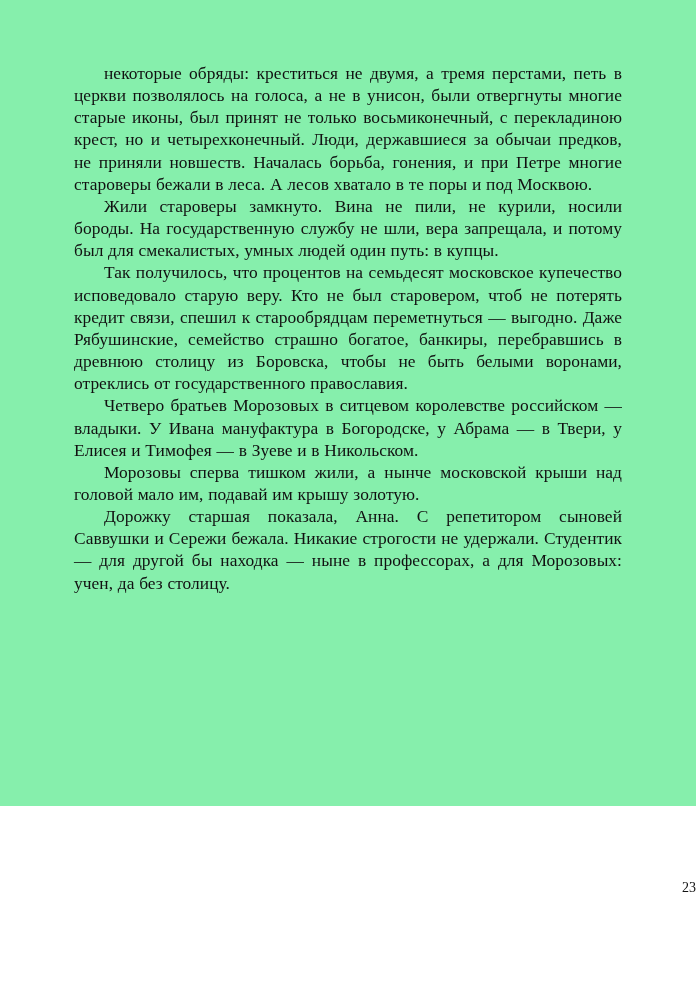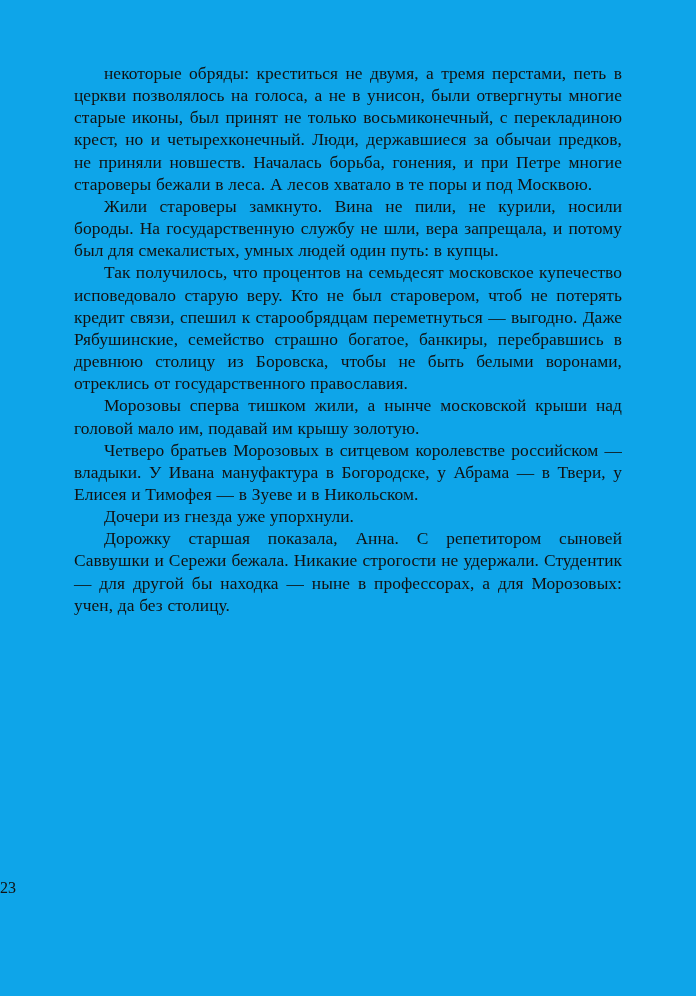--- a/index.html
+++ b/index.html
@@ -9,22 +9,22 @@
   body {
     width: 696px;
     height: 1000px;
     background: #ffffff;
     font-family: "Liberation Serif", "DejaVu Serif", serif;
     overflow: hidden;
   }
   .page {
     position: relative;
     width: 696px;
-    height: 996px;
-    background: #0ea5e9;
+    height: 806px;
+    background: #86efac;
   }
   .text-block {
     position: absolute;
     left: 74px;
     top: 62px;
     width: 548px;
   }
   .para {
     margin: 0;
     text-indent: 30px;
@@ -41,35 +41,35 @@
   .para.continues::after {
     content: "";
     display: inline-block;
     width: 100%;
   }
   .page-number {
     position: absolute;
     left: 0;
     right: 0;
     top: 879px;
-    text-align: left;
-    font-size: 16px;
+    text-align: right;
+    font-size: 14px;
     line-height: 18px;
     color: #111111;
     font-family: "Liberation Serif", "DejaVu Serif", serif;
+    padding-left: 40px;
   }
 </style>
 </head>
 <body>
 
 <div class="page">
   <div class="text-block">
     <p class="para">некоторые обряды: креститься не двумя, а тремя перстами, петь в церкви позволялось на голоса, а не в унисон, были отвергнуты многие старые иконы, был принят не только восьмиконечный, с перекладиною крест, но и четырехконечный. Люди, державшиеся за обычаи предков, не приняли новшеств. Началась борьба, гонения, и при Петре многие староверы бежали в леса. А лесов хватало в те поры и под Москвою.</p>
     <p class="para">Жили староверы замкнуто. Вина не пили, не курили, носили бороды. На государственную службу не шли, вера запрещала, и потому был для смекалистых, умных людей один путь: в купцы.</p>
     <p class="para">Так получилось, что процентов на семьдесят московское купечество исповедовало старую веру. Кто не был старовером, чтоб не потерять кредит связи, спешил к старообрядцам переметнуться — выгодно. Даже Рябушинские, семейство страшно богатое, банкиры, перебравшись в древнюю столицу из Боровска, чтобы не быть белыми воронами, отреклись от государственного православия.</p>
+    <p class="para">Четверо братьев Морозовых в ситцевом королевстве российском — владыки. У Ивана мануфактура в Богородске, у Абрама — в Твери, у Елисея и Тимофея — в Зуеве и в Никольском.</p>
     <p class="para">Морозовы сперва тишком жили, а нынче московской крыши над головой мало им, подавай им крышу золотую.</p>
-    <p class="para">Четверо братьев Морозовых в ситцевом королевстве российском — владыки. У Ивана мануфактура в Богородске, у Абрама — в Твери, у Елисея и Тимофея — в Зуеве и в Никольском.</p>
-    <p class="para">Дочери из гнезда уже упорхнули.</p>
     <p class="para">Дорожку старшая показала, Анна. С репетитором сыновей Саввушки и Сережи бежала. Никакие строгости не удержали. Студентик — для другой бы находка — ныне в профессорах, а для Морозовых: учен, да без столицу.</p>
   </div>
 
   <div class="page-number">23</div>
 </div>
 
 </body></html>

